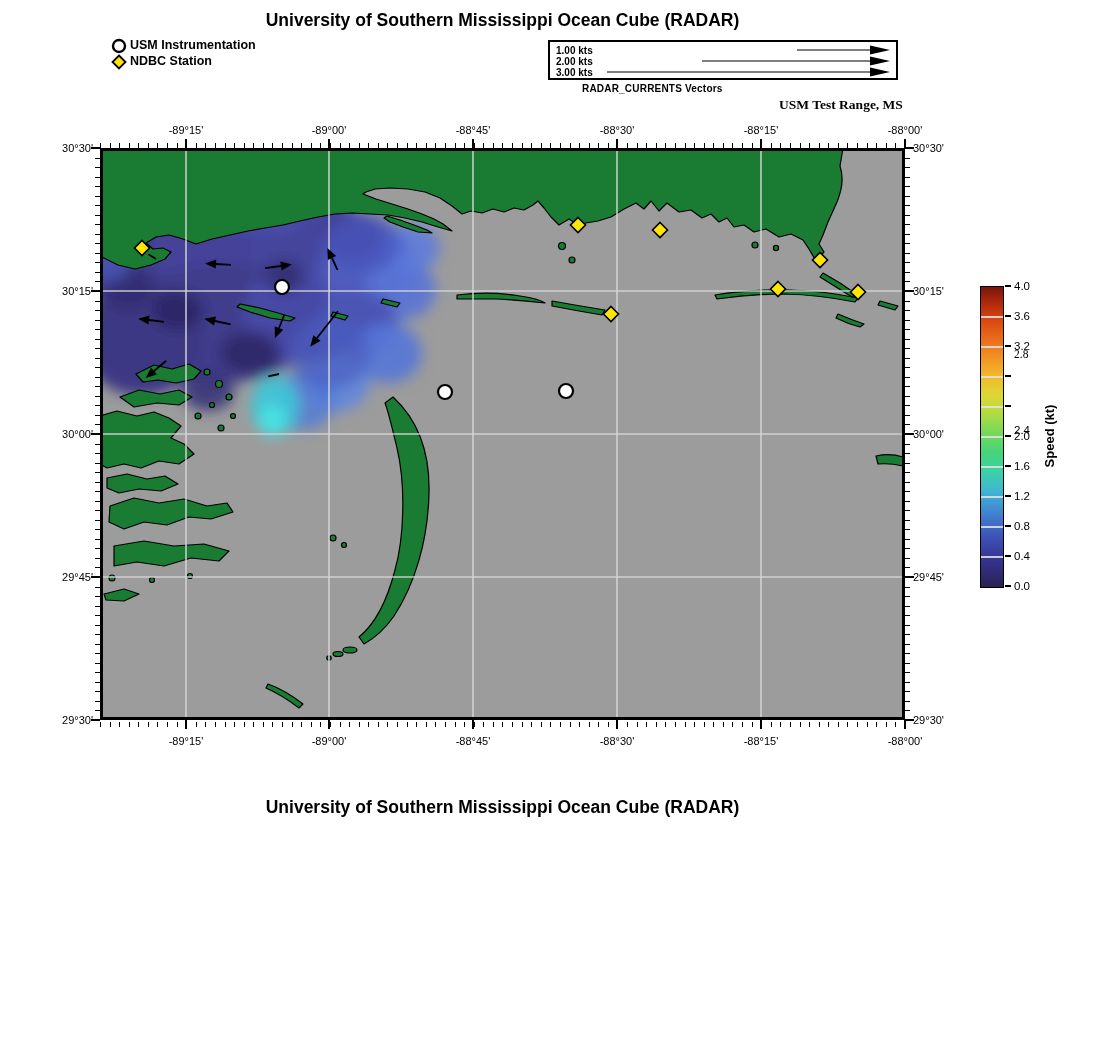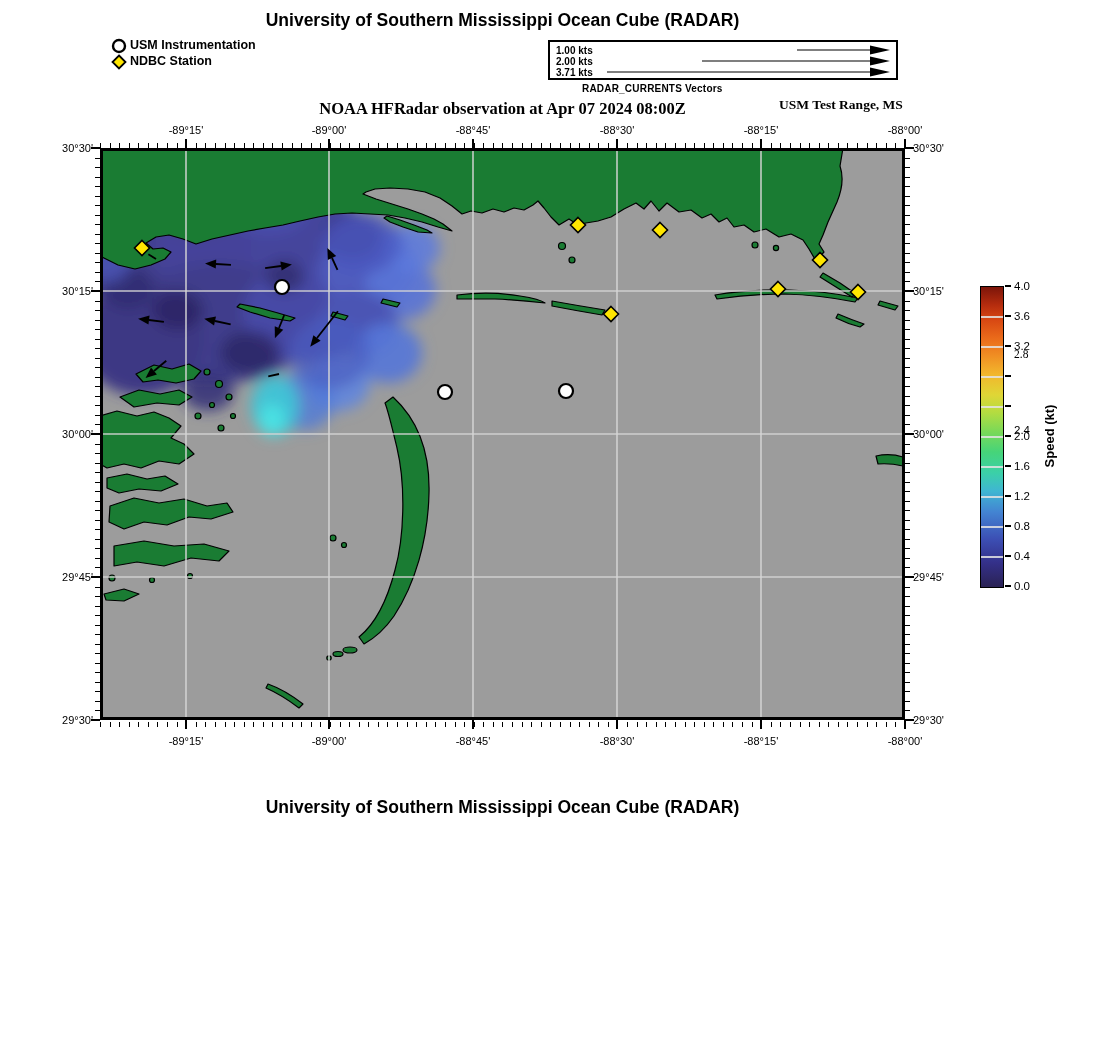--- a/index.html
+++ b/index.html
@@ -34,21 +34,20 @@
   .cb-label{position:absolute;left:1014px;font-size:11.5px;height:14px;line-height:14px;}
   #colorbar-title{position:absolute;left:1049px;top:436px;transform:translate(-50%,-50%) rotate(-90deg);
                   font-size:13px;font-weight:bold;white-space:nowrap;}
 </style>
 </head>
 <body>
 
 <div id="page">
 
   <div class="abs title" style="left:0;top:10px;width:1005px;">University of Southern Mississippi Ocean Cube (RADAR)</div>
-  <div id="subtitle" class="serif">NOAA HFRadar observation at Apr 07 2024 08:00Z</div>
   <div id="range-label" class="serif">USM Test Range, MS</div>
   <div class="abs title" style="left:0;top:797px;width:1005px;">University of Southern Mississippi Ocean Cube (RADAR)</div>
 
   <div class="abs" style="left:111px;top:37px;width:220px;">
     <svg width="16" height="16" style="position:absolute;left:0;top:1px;">
       <circle cx="8" cy="8" r="6" fill="var(--usm)" stroke="#000" stroke-width="2.4"></circle>
     </svg>
     <div id="legend-usm-label" style="position:absolute;left:19px;top:1px;white-space:nowrap;">USM Instrumentation</div>
     <svg width="16" height="16" style="position:absolute;left:0;top:17px;">
       <polygon points="8,1.5 14.5,8 8,14.5 1.5,8" fill="var(--ndbc)" stroke="#000" stroke-width="1.8"></polygon>
@@ -60,21 +59,21 @@
     <svg id="scale-arrows" width="346" height="36" style="position:absolute;left:0;top:0;">
         <line x1="247" y1="8" x2="322" y2="8" stroke="#000" stroke-width="1.2"></line>
         <polygon points="340,8 320,3.5 320,12.5" fill="#000"></polygon>
         <line x1="152" y1="19" x2="322" y2="19" stroke="#000" stroke-width="1.2"></line>
         <polygon points="340,19 320,14.5 320,23.5" fill="#000"></polygon>
         <line x1="57" y1="30" x2="322" y2="30" stroke="#000" stroke-width="1.2"></line>
         <polygon points="340,30 320,25.5 320,34.5" fill="#000"></polygon>
       </svg>
   <div class="scale-label" style="left: 6px; top: 3px;">1.00 kts</div>
       <div class="scale-label" style="left: 6px; top: 14px;">2.00 kts</div>
-      <div class="scale-label" style="left: 6px; top: 25px;">3.71 kts</div>
+      <div class="scale-label" style="left: 6px; top: 25px;">3.00 kts</div>
     </div>
   <div id="scale-caption">RADAR_CURRENTS Vectors</div>
 
   <div id="map">
     <svg id="map-svg" viewBox="0 0 805 572" width="805" height="572">
       <defs>
         <filter id="blur" x="-30%" y="-30%" width="160%" height="160%">
           <feGaussianBlur stdDeviation="7"></feGaussianBlur>
         </filter>
       </defs>

